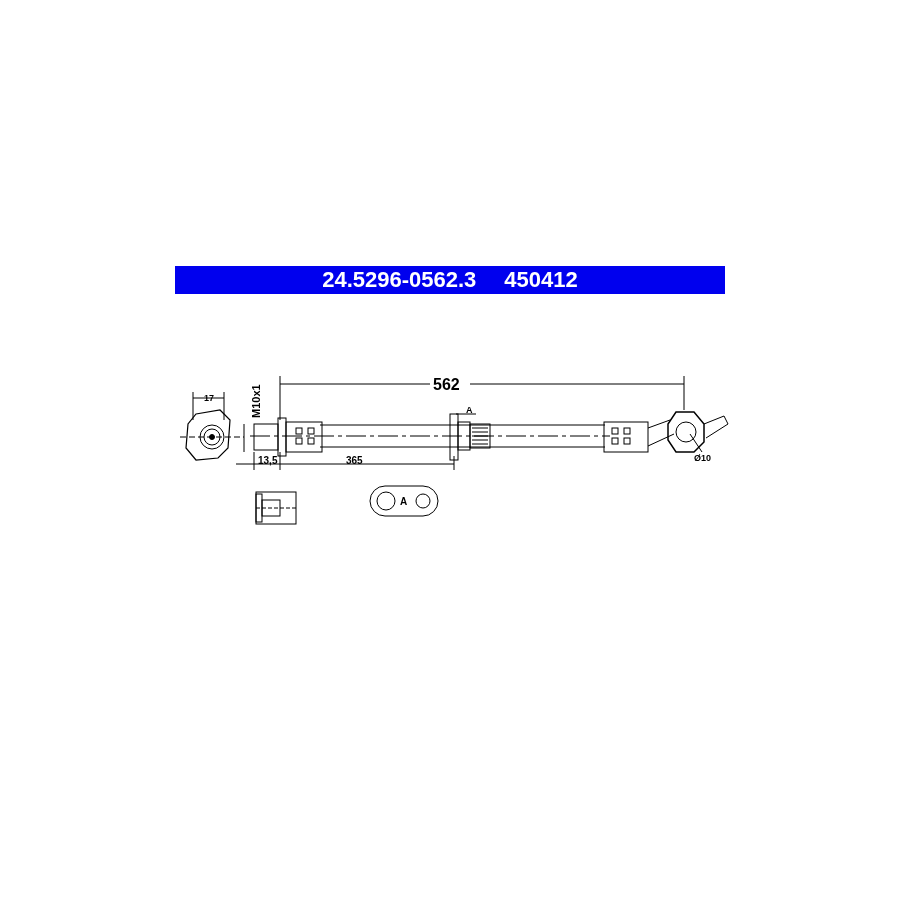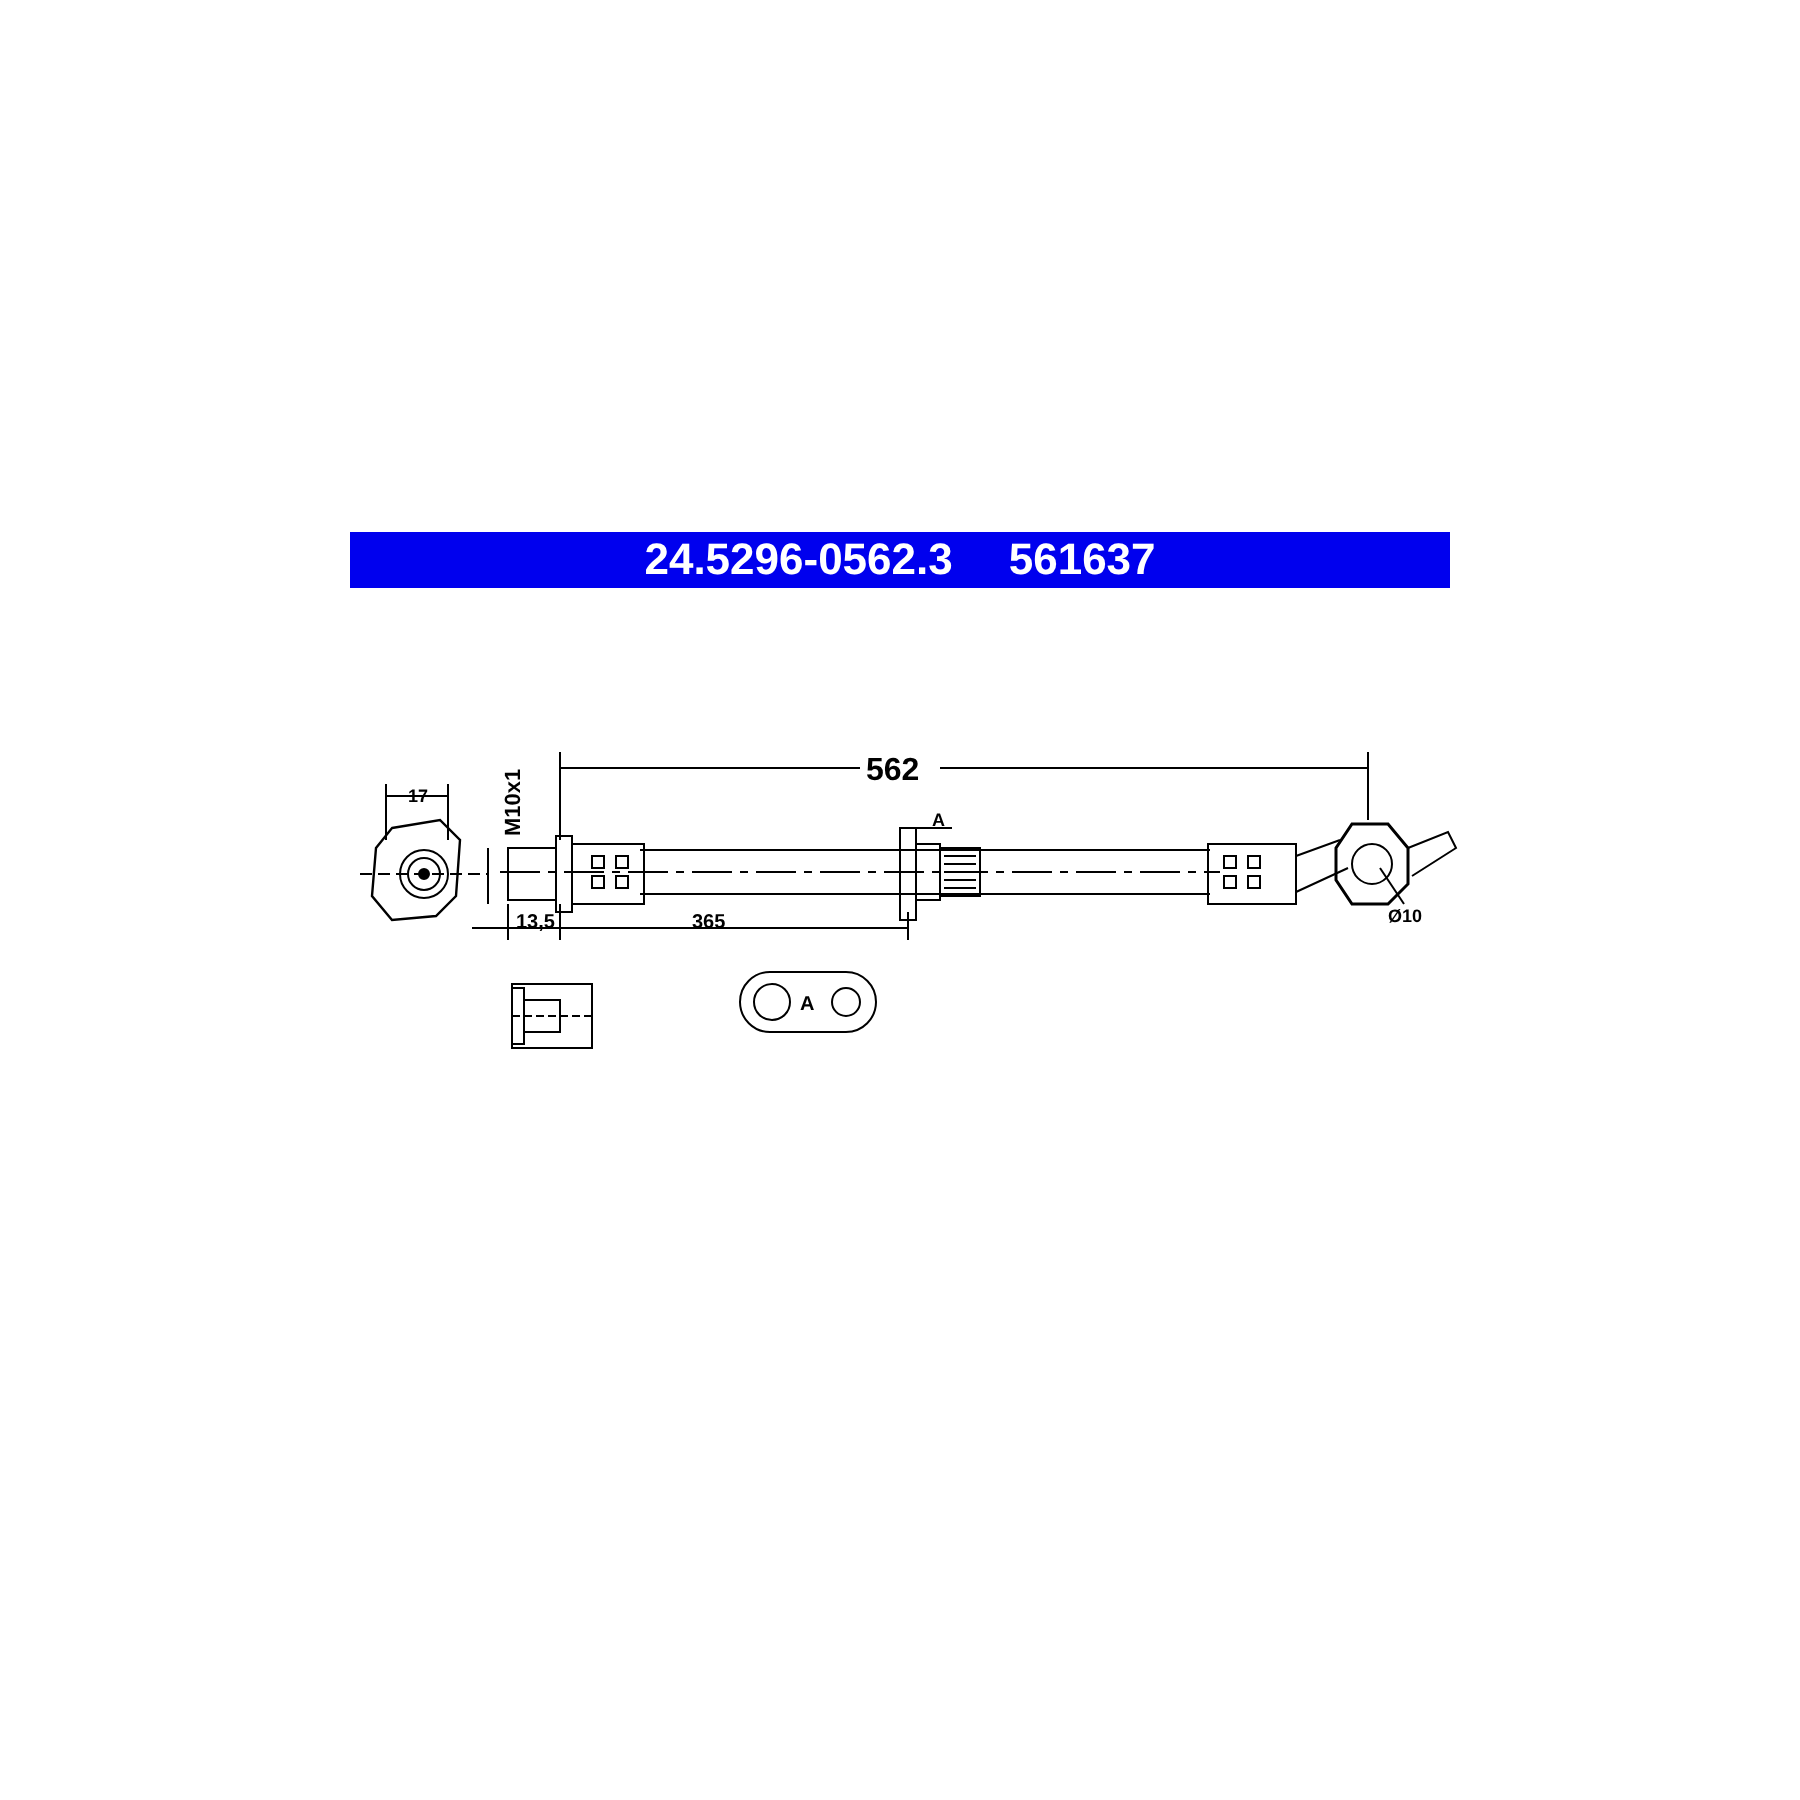--- a/index.html
+++ b/index.html
@@ -7,21 +7,21 @@
   .title-bar{position:absolute;left:175px;top:266px;width:550px;height:28px;background:#0000ee;color:#fff;display:flex;justify-content:center;align-items:center;font-weight:bold;font-size:22px;}
   .title-bar span{margin:18px 14px;}
   svg{position:absolute;left:0;top:0;}
   .dim{font-family:"Liberation Sans",sans-serif;font-weight:bold;fill:#000;}
 </style>
 </head>
 <body>
 
 <div class="title-bar">
   <span>24.5296-0562.3</span>
-  <span>561637</span>
+  <span>450412</span>
 </div>
 
 <svg width="900" height="900" stroke="#000" fill="none" stroke-width="1">
 
   <g>
     <line x1="193" y1="392" x2="193" y2="420"></line>
     <line x1="224" y1="392" x2="224" y2="420"></line>
     <line x1="193" y1="398" x2="224" y2="398"></line>
     <path d="M196 414 L220 410 L230 420 L228 448 L218 458 L196 460 L186 448 L188 424 Z" stroke-width="1.2"></path>
     <circle cx="212" cy="437" r="12"></circle>

